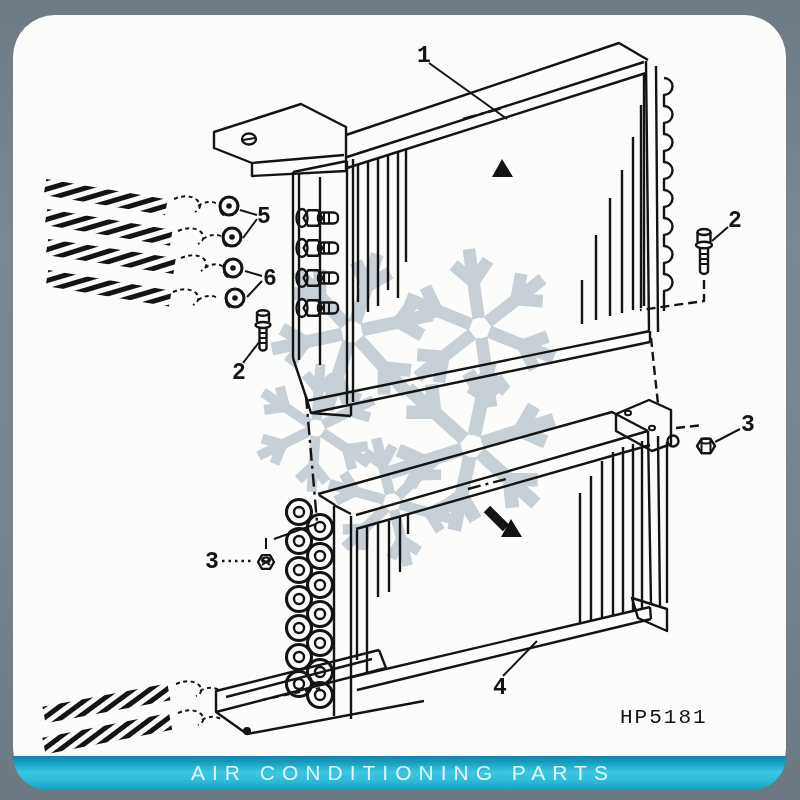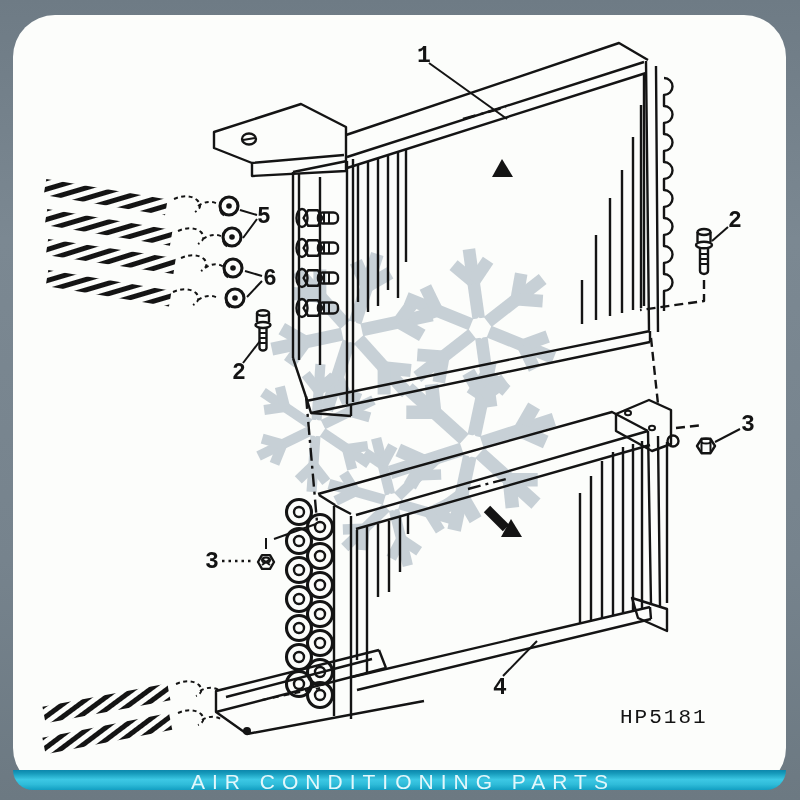--- a/index.html
+++ b/index.html
@@ -19,24 +19,24 @@
   .diagram-svg{position:absolute;left:0;top:0;width:800px;height:800px;}
   .s,.s3,.thin{fill:none;stroke:var(--ink);stroke-linecap:butt;stroke-linejoin:round;}
   .s{stroke-width:2.4px;} .s3{stroke-width:3.1px;} .thin{stroke-width:2px;}
   .fillink{fill:var(--ink);stroke:none;}
   .dash{stroke-dasharray:9 5;} .dashdot{stroke-dasharray:13 5 3 5;}
   .dot{stroke-dasharray:2.5 4;} .sq{stroke-dasharray:4 3.5;}
   .wm{stroke:var(--watermark);stroke-width:13px;fill:none;}
   .callout{font-family:"Liberation Mono","DejaVu Sans Mono",monospace;font-size:23px;font-weight:700;fill:var(--ink);text-anchor:middle;}
   .code{font-family:"Liberation Mono","DejaVu Sans Mono",monospace;font-size:21px;letter-spacing:2px;fill:var(--ink);}
   .banner{
-    position:absolute;left:13px;right:14px;bottom:10px;height:20px;
+    position:absolute;left:13px;right:14px;bottom:10px;height:34px;
     border-radius:0 0 40px 40px;
     background:linear-gradient(180deg,var(--banner-top) 0%,#1599BA 16%,var(--banner-mid) 48%,#2FBCD9 72%,var(--banner-bottom) 100%);
-    display:flex;justify-content:center;
+    display:flex;align-items:center;justify-content:center;
   }
   .banner span{
     color:var(--banner-text);font-size:21px;font-weight:400;
     letter-spacing:7px;padding-left:7px;white-space:nowrap;
   }
 </style>
 </head>
 <body>
 
 <div class="page"></div>

